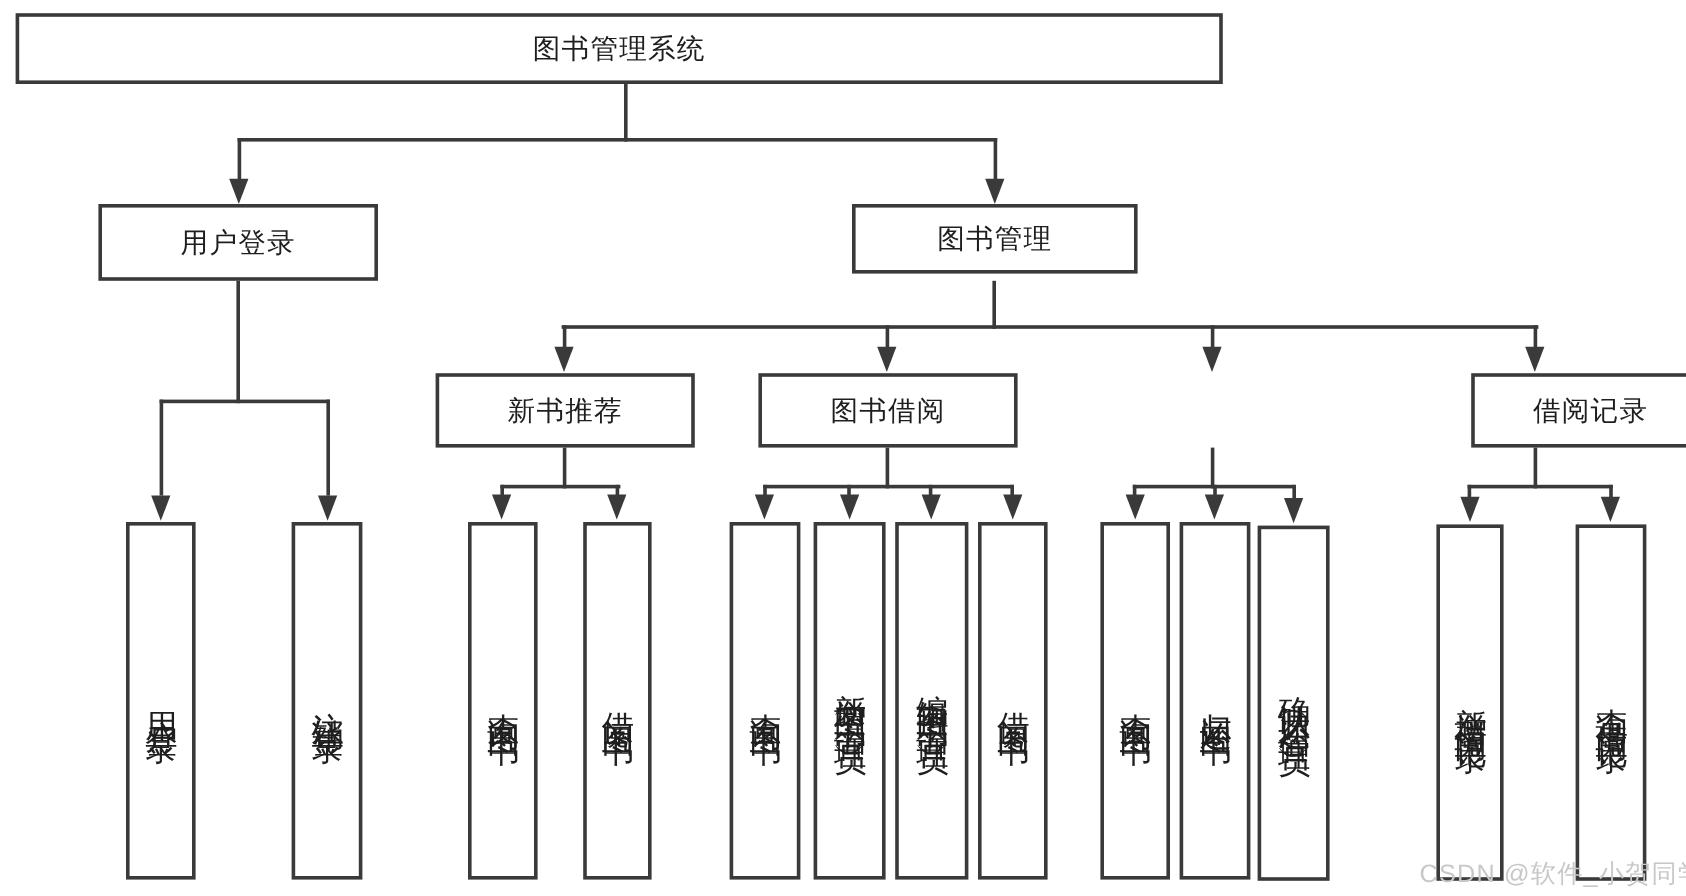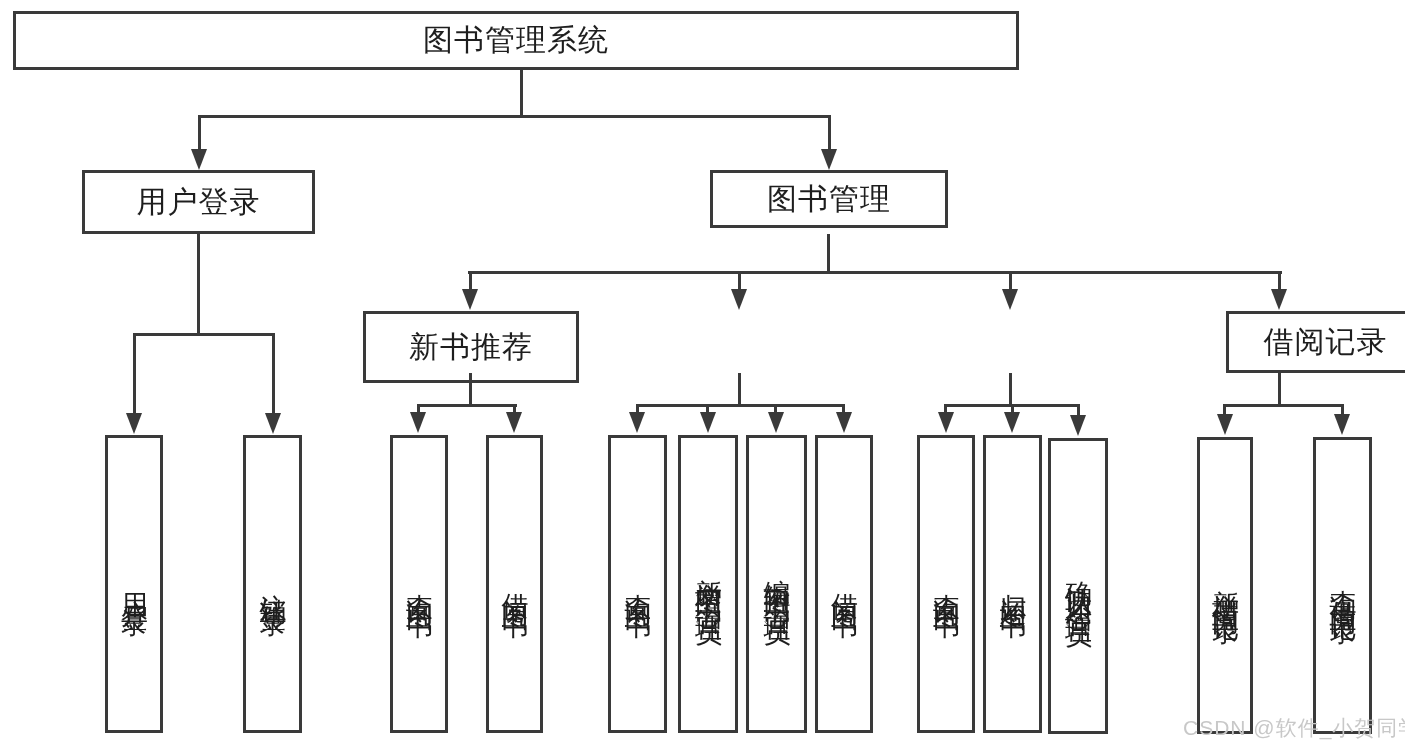--- a/index.html
+++ b/index.html
@@ -20,21 +20,21 @@
     position:absolute;
     box-sizing:border-box;
     border:3px solid var(--line);
     background:#ffffff;
     display:flex;
     align-items:center;
     justify-content:center;
     color:var(--text);
   }
   .node.h span{
-    font-size:30px;
+    font-size:23px;
     letter-spacing:1px;
     white-space:nowrap;
   }
   .node.v span{
     writing-mode:vertical-rl;
     text-orientation:mixed;
     font-size:27px;
     letter-spacing:6px;
     line-height:1;
     white-space:nowrap;
@@ -95,22 +95,25 @@
   <div class="line" style="left:468px;top:271px;width:814px;height:3px"></div>
   <div class="line" style="left:469px;top:271px;width:3px;height:20px"></div>
   <div class="arrow" style="left:462px;top:289px"></div>
   <div class="line" style="left:738px;top:271px;width:3px;height:20px"></div>
   <div class="arrow" style="left:731px;top:289px"></div>
   <div class="line" style="left:1009px;top:271px;width:3px;height:20px"></div>
   <div class="arrow" style="left:1002px;top:289px"></div>
   <div class="line" style="left:1278px;top:271px;width:3px;height:20px"></div>
   <div class="arrow" style="left:1271px;top:289px"></div>
 
-  <div class="node h" style="left:363px;top:311px;width:216px;height:72px">
+  <div class="node h" style="left:363px;top:311px;width:216px;height:62px">
     <span>新书推荐</span>
+  </div>
+  <div class="node h" style="left:632px;top:311px;width:216px;height:62px">
+    <span>图书借阅</span>
   </div>
   <div class="node h" style="left:1226px;top:311px;width:199px;height:62px">
     <span>借阅记录</span>
   </div>
 
   <div class="line" style="left:469px;top:373px;width:3px;height:34px"></div>
   <div class="line" style="left:417px;top:404px;width:100px;height:3px"></div>
   <div class="line" style="left:417px;top:404px;width:3px;height:10px"></div>
   <div class="arrow" style="left:410px;top:412px"></div>
   <div class="line" style="left:513px;top:404px;width:3px;height:10px"></div>

